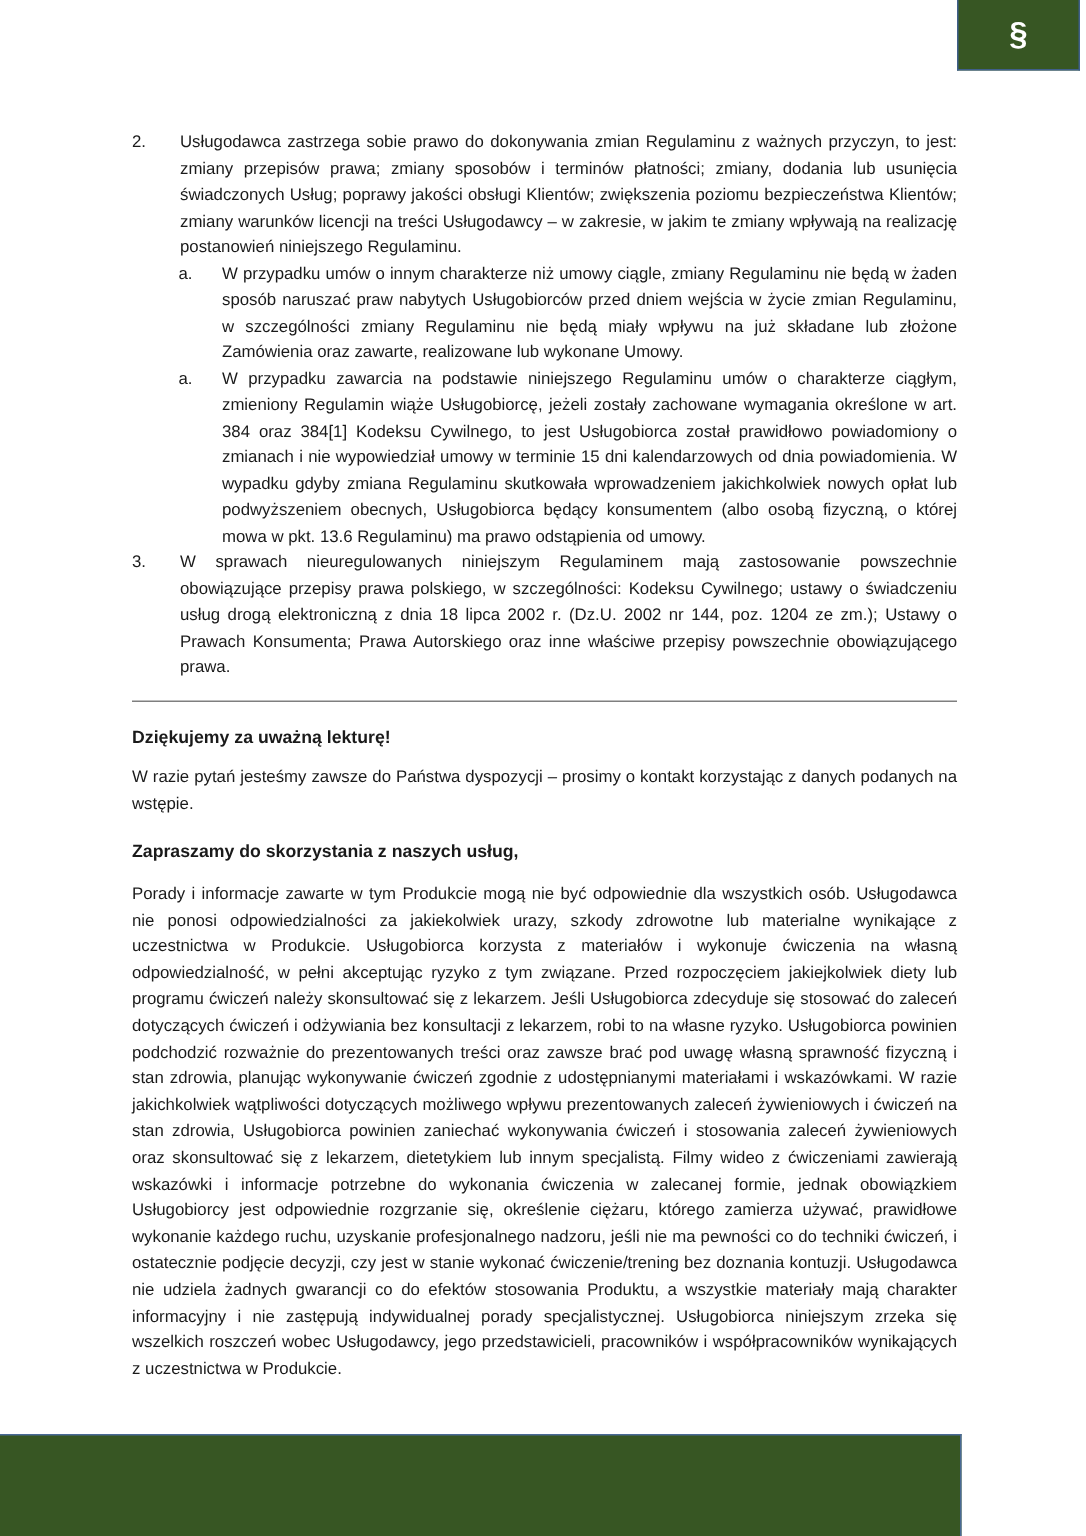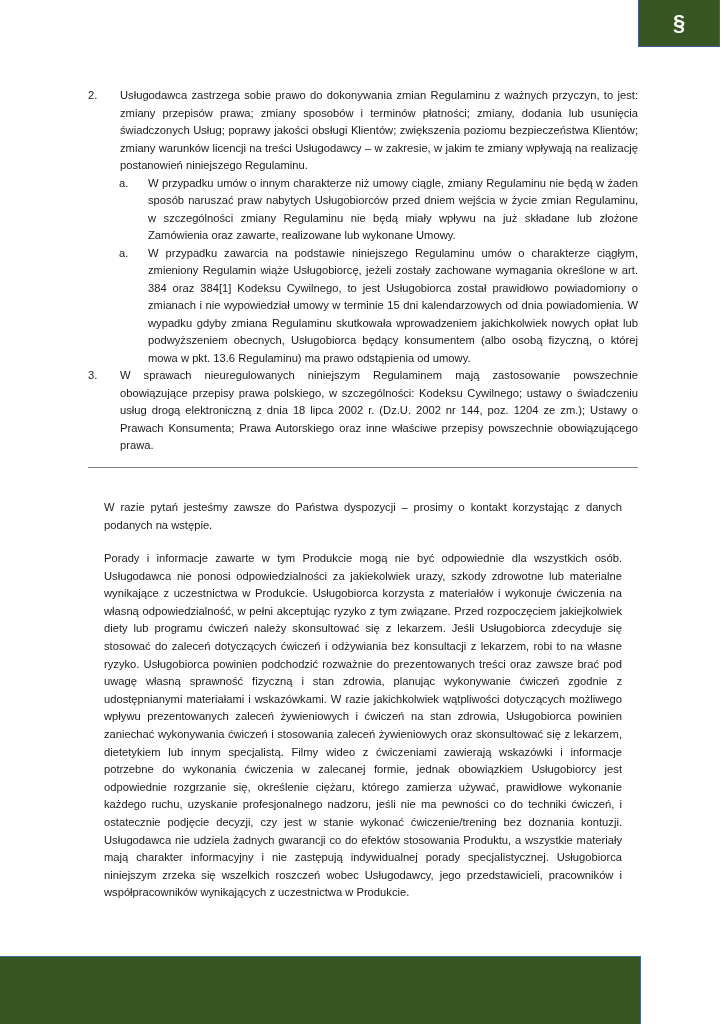--- a/index.html
+++ b/index.html
@@ -12,21 +12,21 @@
   .footer-bar { position:absolute; left:0; top:956px; width:641px; height:68px;
                 background:#375623; border:1px solid #4a6a96; border-left:none; border-bottom:none; box-sizing:border-box; }
   .content { position:absolute; left:88px; top:87px; width:550px; font-size:11.2px; line-height:17.5px; }
   .item { position:relative; padding-left:32px; text-align:justify; }
   .item .num { position:absolute; left:0; top:0; }
   .sub { position:relative; padding-left:60px; text-align:justify; }
   .sub .num { position:absolute; left:31px; top:0; }
   .rule { position:absolute; left:88px; top:467px; width:550px; height:0; border-top:1.5px solid #7f7f7f; }
   .post { position:absolute; left:88px; top:483px; width:550px; font-size:11.2px; line-height:17.5px; }
   .post h3 { font-size:11.8px; font-weight:bold; margin:0; line-height:17px; }
-  .post p { margin:16px; text-align:justify; }
+  .post p { margin:0; text-align:justify; }
   .h-thanks { margin-bottom:10px !important; }
   .p-contact { margin-bottom:14px !important; }
   .h-invite { margin-bottom:12px !important; }
   .h-owner { margin-bottom:12px !important; }
   .disclaimer { line-height:17.6px; }
 </style>
 </head>
 <body>
 
 <div class="section-box">
@@ -48,17 +48,19 @@
   </div>
   <div class="item">
     <span class="num">3.</span>
     <span>W sprawach nieuregulowanych niniejszym Regulaminem mają zastosowanie powszechnie obowiązujące przepisy prawa polskiego, w szczególności: Kodeksu Cywilnego; ustawy o świadczeniu usług drogą elektroniczną z dnia 18 lipca 2002 r. (Dz.U. 2002 nr 144, poz. 1204 ze zm.); Ustawy o Prawach Konsumenta; Prawa Autorskiego oraz inne właściwe przepisy powszechnie obowiązującego prawa.</span>
   </div>
 </div>
 
 <div class="rule"></div>
 
 <div class="post">
+  <h3 class="h-thanks">Dziękujemy za uważną lekturę!</h3>
   <p class="p-contact">W razie pytań jesteśmy zawsze do Państwa dyspozycji – prosimy o kontakt korzystając z danych podanych na wstępie.</p>
+  <h3 class="h-invite">Zapraszamy do skorzystania z naszych usług,</h3>
   <p class="disclaimer">Porady i informacje zawarte w tym Produkcie mogą nie być odpowiednie dla wszystkich osób. Usługodawca nie ponosi odpowiedzialności za jakiekolwiek urazy, szkody zdrowotne lub materialne wynikające z uczestnictwa w Produkcie. Usługobiorca korzysta z materiałów i wykonuje ćwiczenia na własną odpowiedzialność, w pełni akceptując ryzyko z tym związane. Przed rozpoczęciem jakiejkolwiek diety lub programu ćwiczeń należy skonsultować się z lekarzem. Jeśli Usługobiorca zdecyduje się stosować do zaleceń dotyczących ćwiczeń i odżywiania bez konsultacji z lekarzem, robi to na własne ryzyko. Usługobiorca powinien podchodzić rozważnie do prezentowanych treści oraz zawsze brać pod uwagę własną sprawność fizyczną i stan zdrowia, planując wykonywanie ćwiczeń zgodnie z udostępnianymi materiałami i wskazówkami. W razie jakichkolwiek wątpliwości dotyczących możliwego wpływu prezentowanych zaleceń żywieniowych i ćwiczeń na stan zdrowia, Usługobiorca powinien zaniechać wykonywania ćwiczeń i stosowania zaleceń żywieniowych oraz skonsultować się z lekarzem, dietetykiem lub innym specjalistą. Filmy wideo z ćwiczeniami zawierają wskazówki i informacje potrzebne do wykonania ćwiczenia w zalecanej formie, jednak obowiązkiem Usługobiorcy jest odpowiednie rozgrzanie się, określenie ciężaru, którego zamierza używać, prawidłowe wykonanie każdego ruchu, uzyskanie profesjonalnego nadzoru, jeśli nie ma pewności co do techniki ćwiczeń, i ostatecznie podjęcie decyzji, czy jest w stanie wykonać ćwiczenie/trening bez doznania kontuzji. Usługodawca nie udziela żadnych gwarancji co do efektów stosowania Produktu, a wszystkie materiały mają charakter informacyjny i nie zastępują indywidualnej porady specjalistycznej. Usługobiorca niniejszym zrzeka się wszelkich roszczeń wobec Usługodawcy, jego przedstawicieli, pracowników i współpracowników wynikających z uczestnictwa w Produkcie.</p>
 </div>
 
 <div class="footer-bar"></div>
 
 </body></html>

